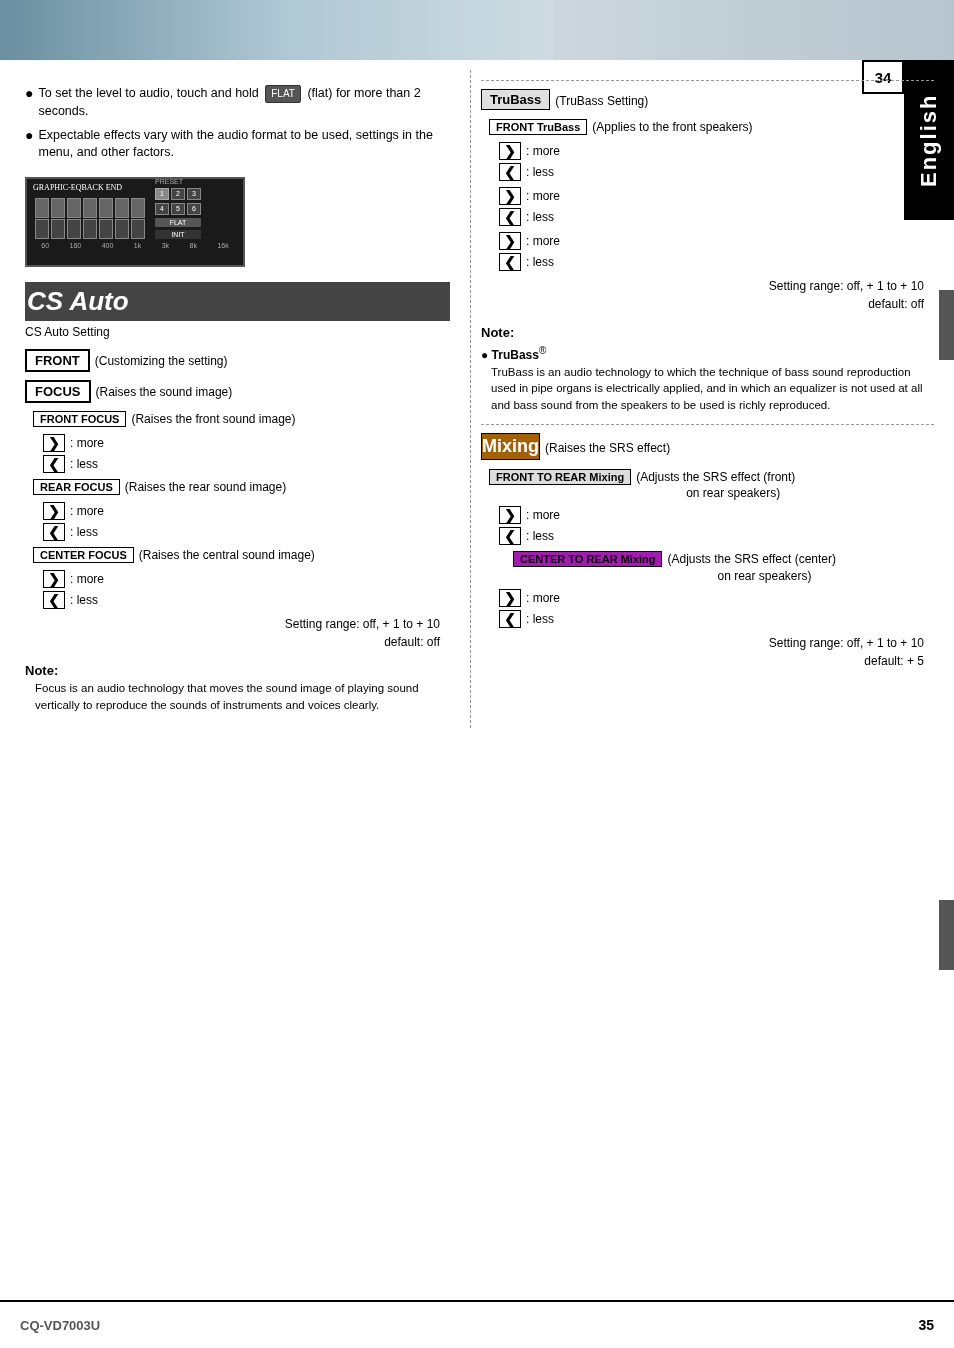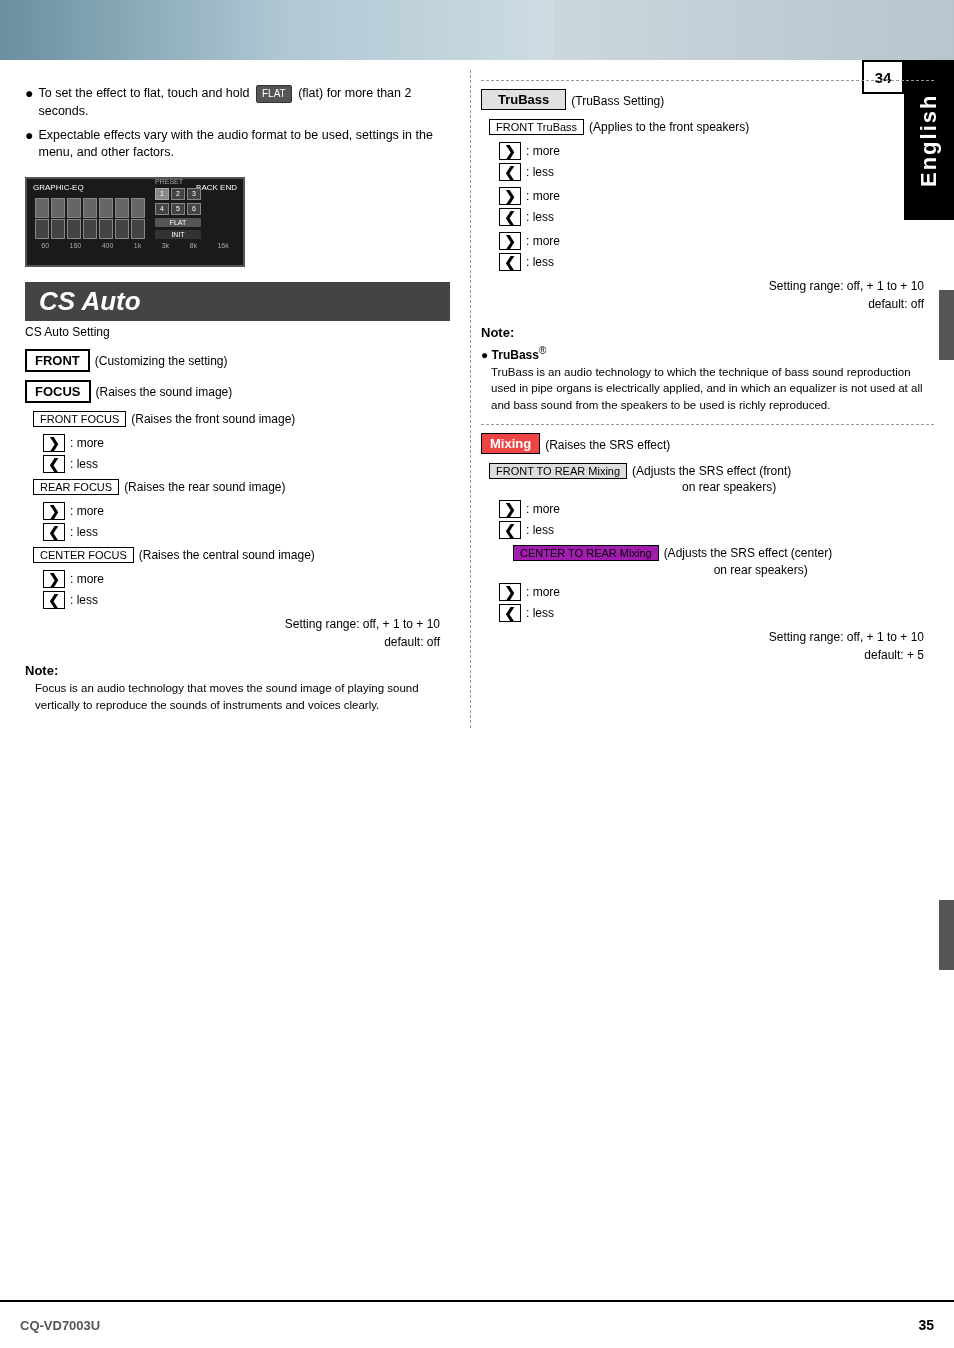--- a/index.html
+++ b/index.html
@@ -124,25 +124,25 @@
       position: relative;
       display: flex;
       flex-direction: column;
       align-items: center;
       justify-content: flex-start;
       padding: 4px;
     }
     .eq-title-bar {
       width: 100%;
       display: flex;
-      justify-content: space-between;
       color: #fff;
       font-size: 8px;
       margin-bottom: 2px;
       padding: 0 2px;
+      font-family: Liberation Serif, serif;
     }
     .eq-bars-row {
       display: flex;
       align-items: flex-end;
       gap: 2px;
       height: 45px;
       width: 100%;
       padding: 0 4px;
     }
     .eq-bar-group {
@@ -173,21 +173,21 @@
       margin-top: 3px;
     }
 
     
     .section-header {
       background: #444;
       color: #fff;
       font-size: 26px;
       font-weight: bold;
       font-style: italic;
-      padding: 4px 14px;
+      padding: 4px 2px;
       margin-bottom: 4px;
     }
     .section-subtitle {
       font-size: 12px;
       margin-bottom: 10px;
     }
 
     
     .label-box {
       display: inline-block;
@@ -195,39 +195,39 @@
       padding: 2px 8px;
       font-size: 13px;
       font-weight: bold;
       margin-bottom: 4px;
     }
     .label-box-sm {
       display: inline-block;
       border: 1.5px solid #000;
       padding: 1px 6px;
       font-size: 11px;
-      font-weight: normal;
+      font-weight: bold;
       margin-bottom: 3px;
     }
     .label-box-gray {
-      display: inline-block;
-      border: 1.5px solid #000;
-      padding: 2px 16px;
-      font-size: 13px;
-      font-weight: bold;
-      background: #e0e0e0;
-      margin-bottom: 3px;
-    }
-    .label-box-dark {
       display: inline-block;
       border: 1.5px solid #000;
       padding: 2px 8px;
       font-size: 13px;
       font-weight: bold;
-      background: #ef4444;
+      background: #e0e0e0;
+      margin-bottom: 3px;
+    }
+    .label-box-dark {
+      display: inline-block;
+      border: 1.5px solid #000;
+      padding: 2px 0;
+      font-size: 18px;
+      font-weight: bold;
+      background: #a16207;
       color: #fff;
       margin-bottom: 3px;
     }
 
     
     .arrow-row {
       display: flex;
       align-items: center;
       margin: 3px 0 3px 10px;
       font-size: 12px;
@@ -348,21 +348,21 @@
 <div class="page-badge">34</div>
 
 <div class="main-content">
 
   <div class="left-col">
 
     <div class="bullet-section">
       <div class="bullet-item">
         <span class="bullet-dot">●</span>
         <span>
-          <span>To set the effect to flat, touch and hold</span>
+          <span>To set the level to audio, touch and hold</span>
           <span class="flat-btn">FLAT</span>
           <span>(flat) for more than 2 seconds.</span>
         </span>
       </div>
       <div class="bullet-item">
         <span class="bullet-dot">●</span>
         <span>Expectable effects vary with the audio format to be used, settings in the menu, and other factors.</span>
       </div>
     </div>
 

